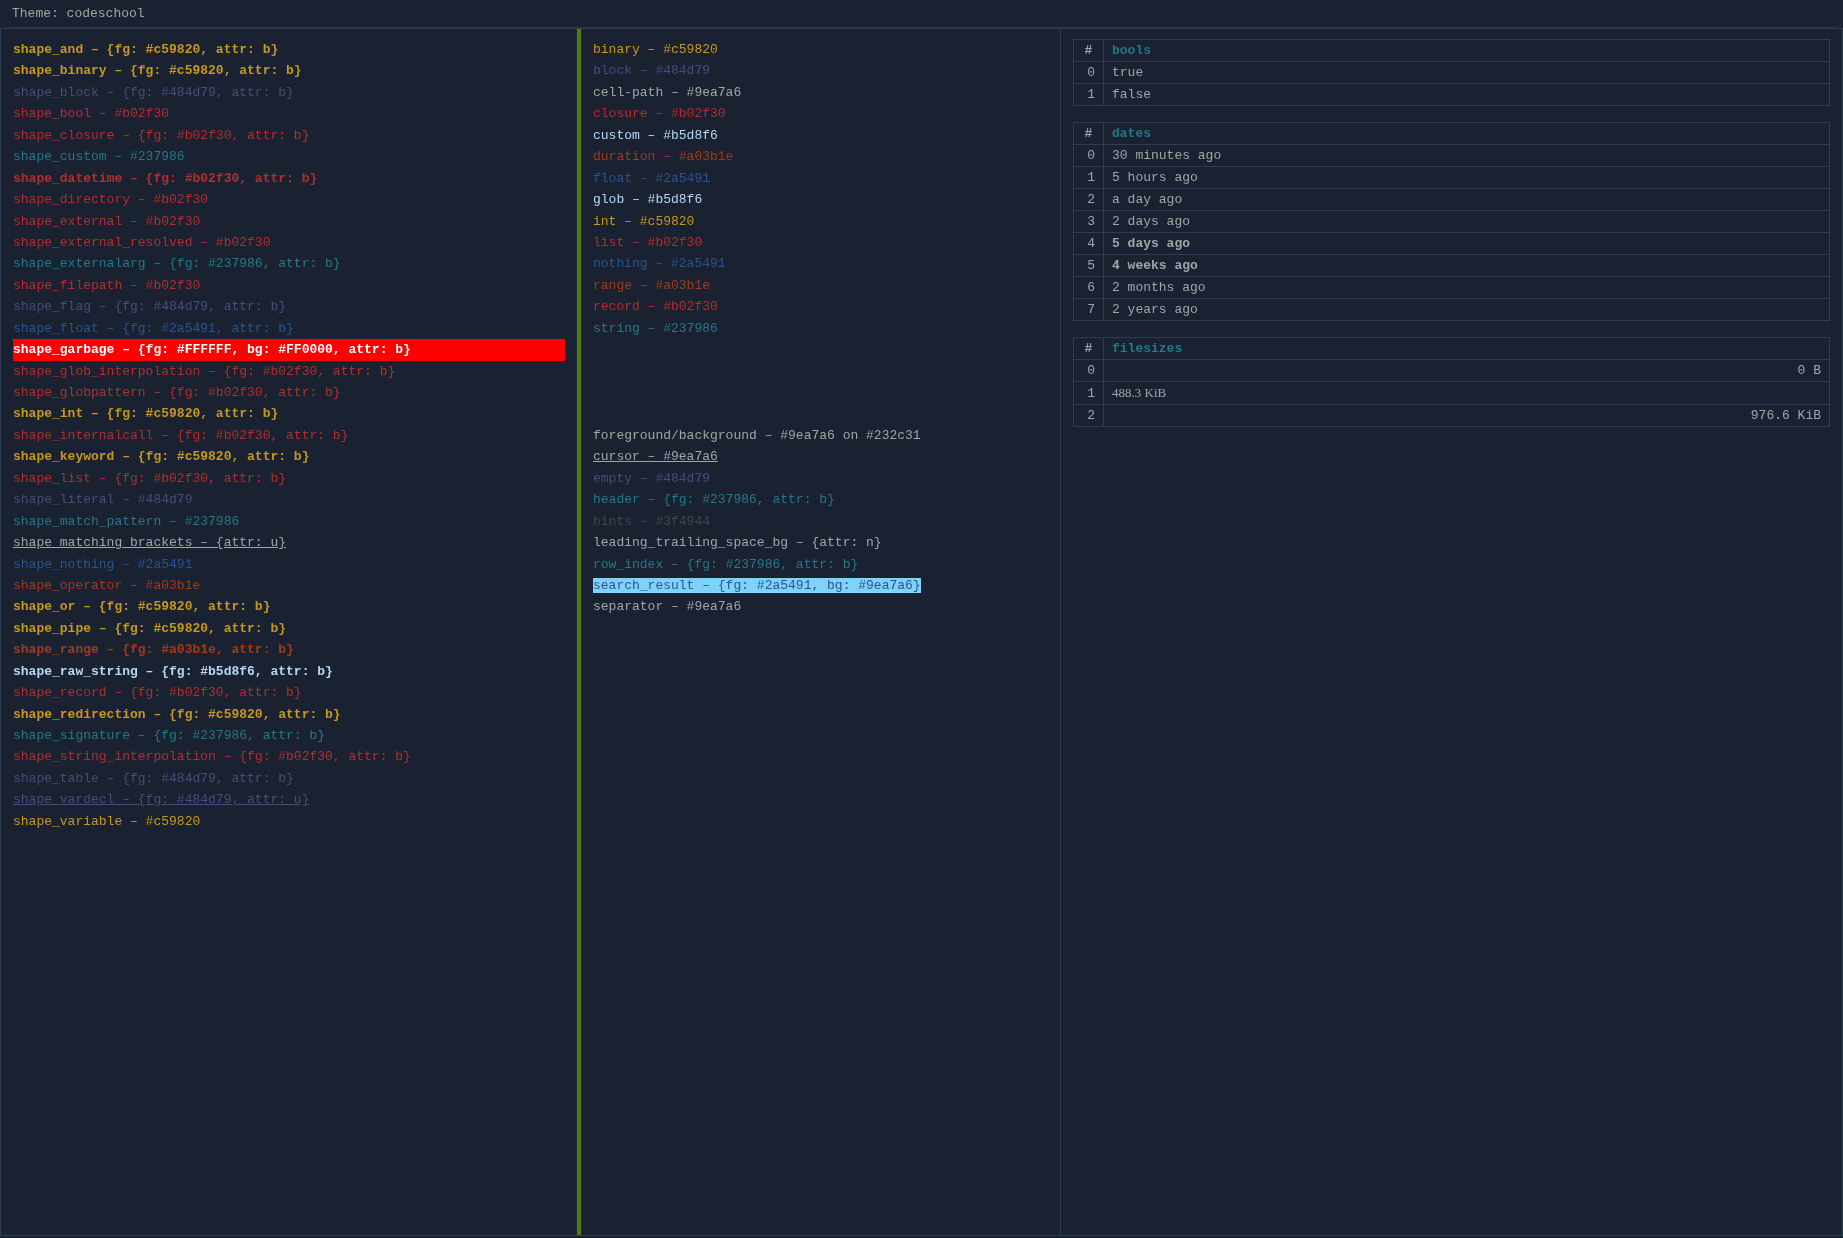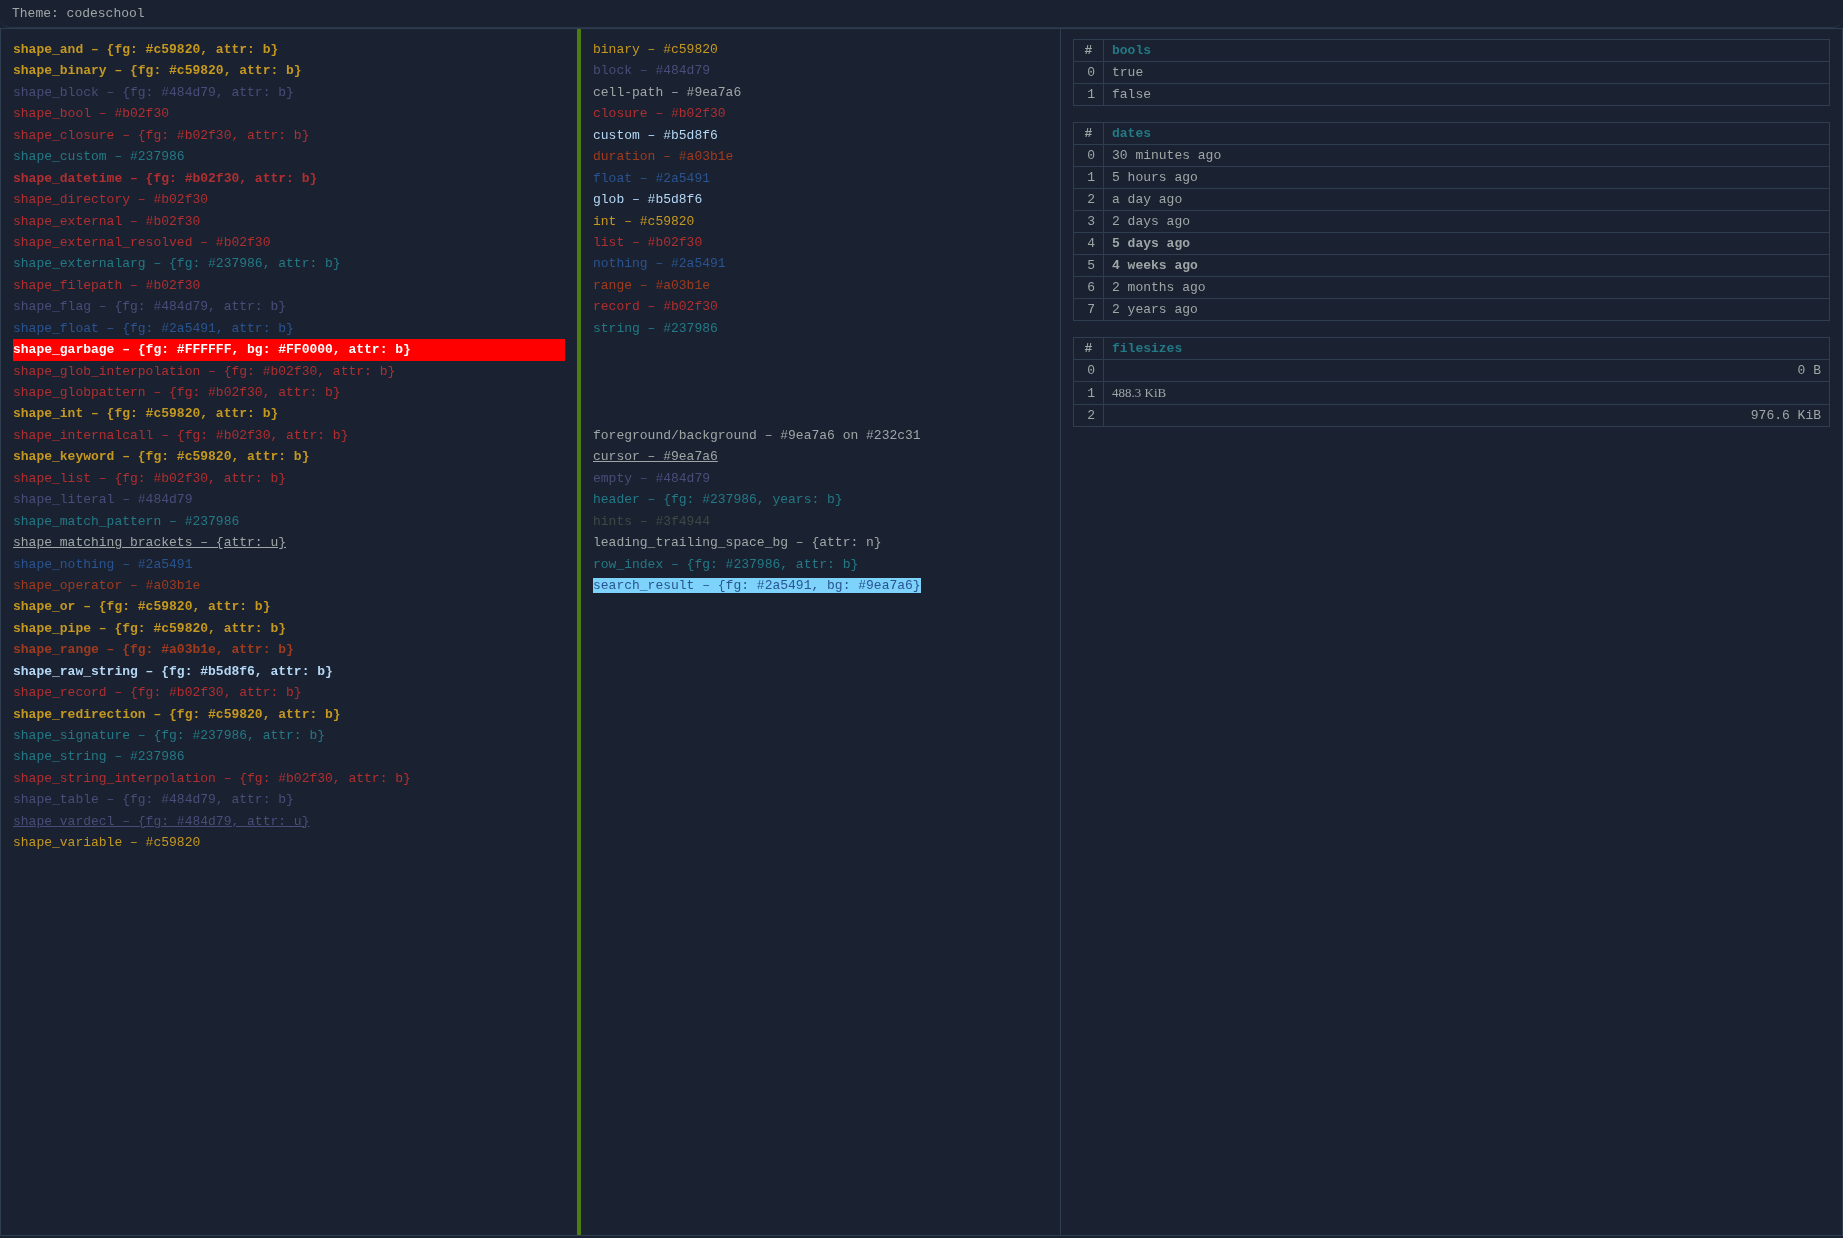--- a/index.html
+++ b/index.html
@@ -147,21 +147,20 @@
       <span class="line underline c-9ea7a6">shape_matching_brackets – {attr: u}</span>
       <span class="line c-2a5491">shape_nothing – #2a5491</span>
       <span class="line c-a03b1e">shape_operator – #a03b1e</span>
       <span class="line bold c-c59820">shape_or – {fg: #c59820, attr: b}</span>
       <span class="line bold c-c59820">shape_pipe – {fg: #c59820, attr: b}</span>
       <span class="line bold c-a03b1e">shape_range – {fg: #a03b1e, attr: b}</span>
       <span class="line bold c-b5d8f6">shape_raw_string – {fg: #b5d8f6, attr: b}</span>
       <span class="line c-b02f30">shape_record – {fg: #b02f30, attr: b}</span>
       <span class="line bold c-c59820">shape_redirection – {fg: #c59820, attr: b}</span>
       <span class="line c-237986">shape_signature – {fg: #237986, attr: b}</span>
-      <span class="line c-237986">shape_string – #237986</span>
       <span class="line c-b02f30">shape_string_interpolation – {fg: #b02f30, attr: b}</span>
       <span class="line c-484d79">shape_table – {fg: #484d79, attr: b}</span>
       <span class="line underline c-484d79">shape_vardecl – {fg: #484d79, attr: u}</span>
       <span class="line c-c59820">shape_variable – #c59820</span>
     </div>
 
   <div class="col-mid" id="mid-col-container">
   <span class="line" style="color: rgb(197, 152, 32);">binary – #c59820</span>
       <span class="line" style="color: rgb(72, 77, 121);">block – #484d79</span>
       <span class="line" style="color: rgb(158, 167, 166);">cell-path – #9ea7a6</span>
@@ -176,25 +175,26 @@
       <span class="line" style="color: rgb(160, 59, 30);">range – #a03b1e</span>
       <span class="line" style="color: rgb(176, 47, 48);">record – #b02f30</span>
       <span class="line" style="color: rgb(35, 121, 134);">string – #237986</span>
       <span class="line">&nbsp;</span>
       <span class="line">&nbsp;</span>
       <span class="line">&nbsp;</span>
       <span class="line">&nbsp;</span>
       <span class="line" style="color: rgb(158, 167, 166);">foreground/background – #9ea7a6 on #232c31</span>
       <span class="line" style="color: rgb(158, 167, 166); text-decoration: underline;">cursor – #9ea7a6</span>
       <span class="line" style="color: rgb(72, 77, 121);">empty – #484d79</span>
-      <span class="line" style="color: rgb(35, 121, 134);">header – {fg: #237986, years: b}</span>
+      <span class="line" style="color: rgb(35, 121, 134);">header – {fg: #237986, attr: b}</span>
       <span class="line" style="color: rgb(63, 73, 68);">hints – #3f4944</span>
       <span class="line" style="color: rgb(158, 167, 166);">leading_trailing_space_bg – {attr: n}</span>
       <span class="line" style="color: rgb(35, 121, 134);">row_index – {fg: #237986, attr: b}</span>
       <span class="line"><span style="background:#7dd3fc; color:#2a5491;">search_result – {fg: #2a5491, bg: #9ea7a6}</span></span>
+      <span class="line" style="color: rgb(158, 167, 166);">separator – #9ea7a6</span>
     </div>
 
   <div class="col-right">
 
     <table class="panel-table">
       <thead>
         <tr>
           <th>#</th>
           <th>bools</th>
         </tr>

